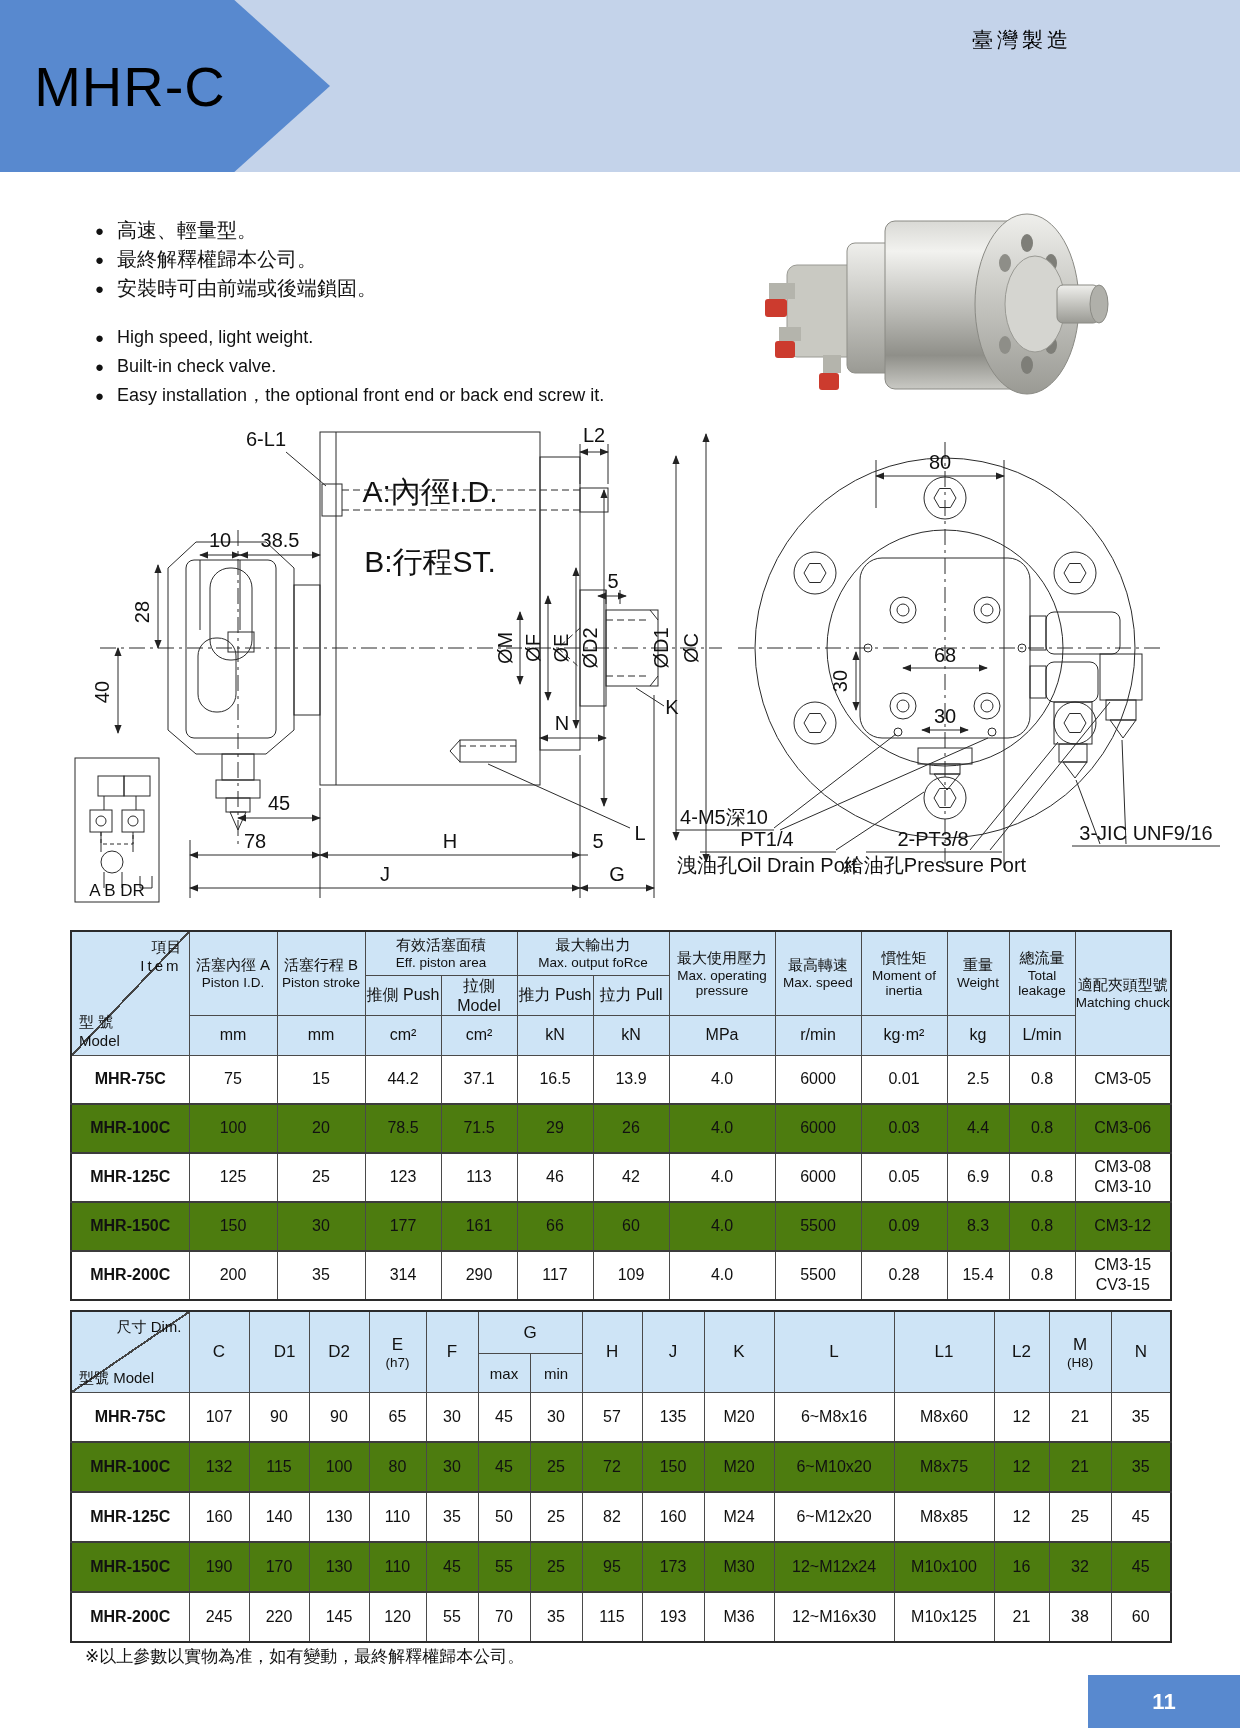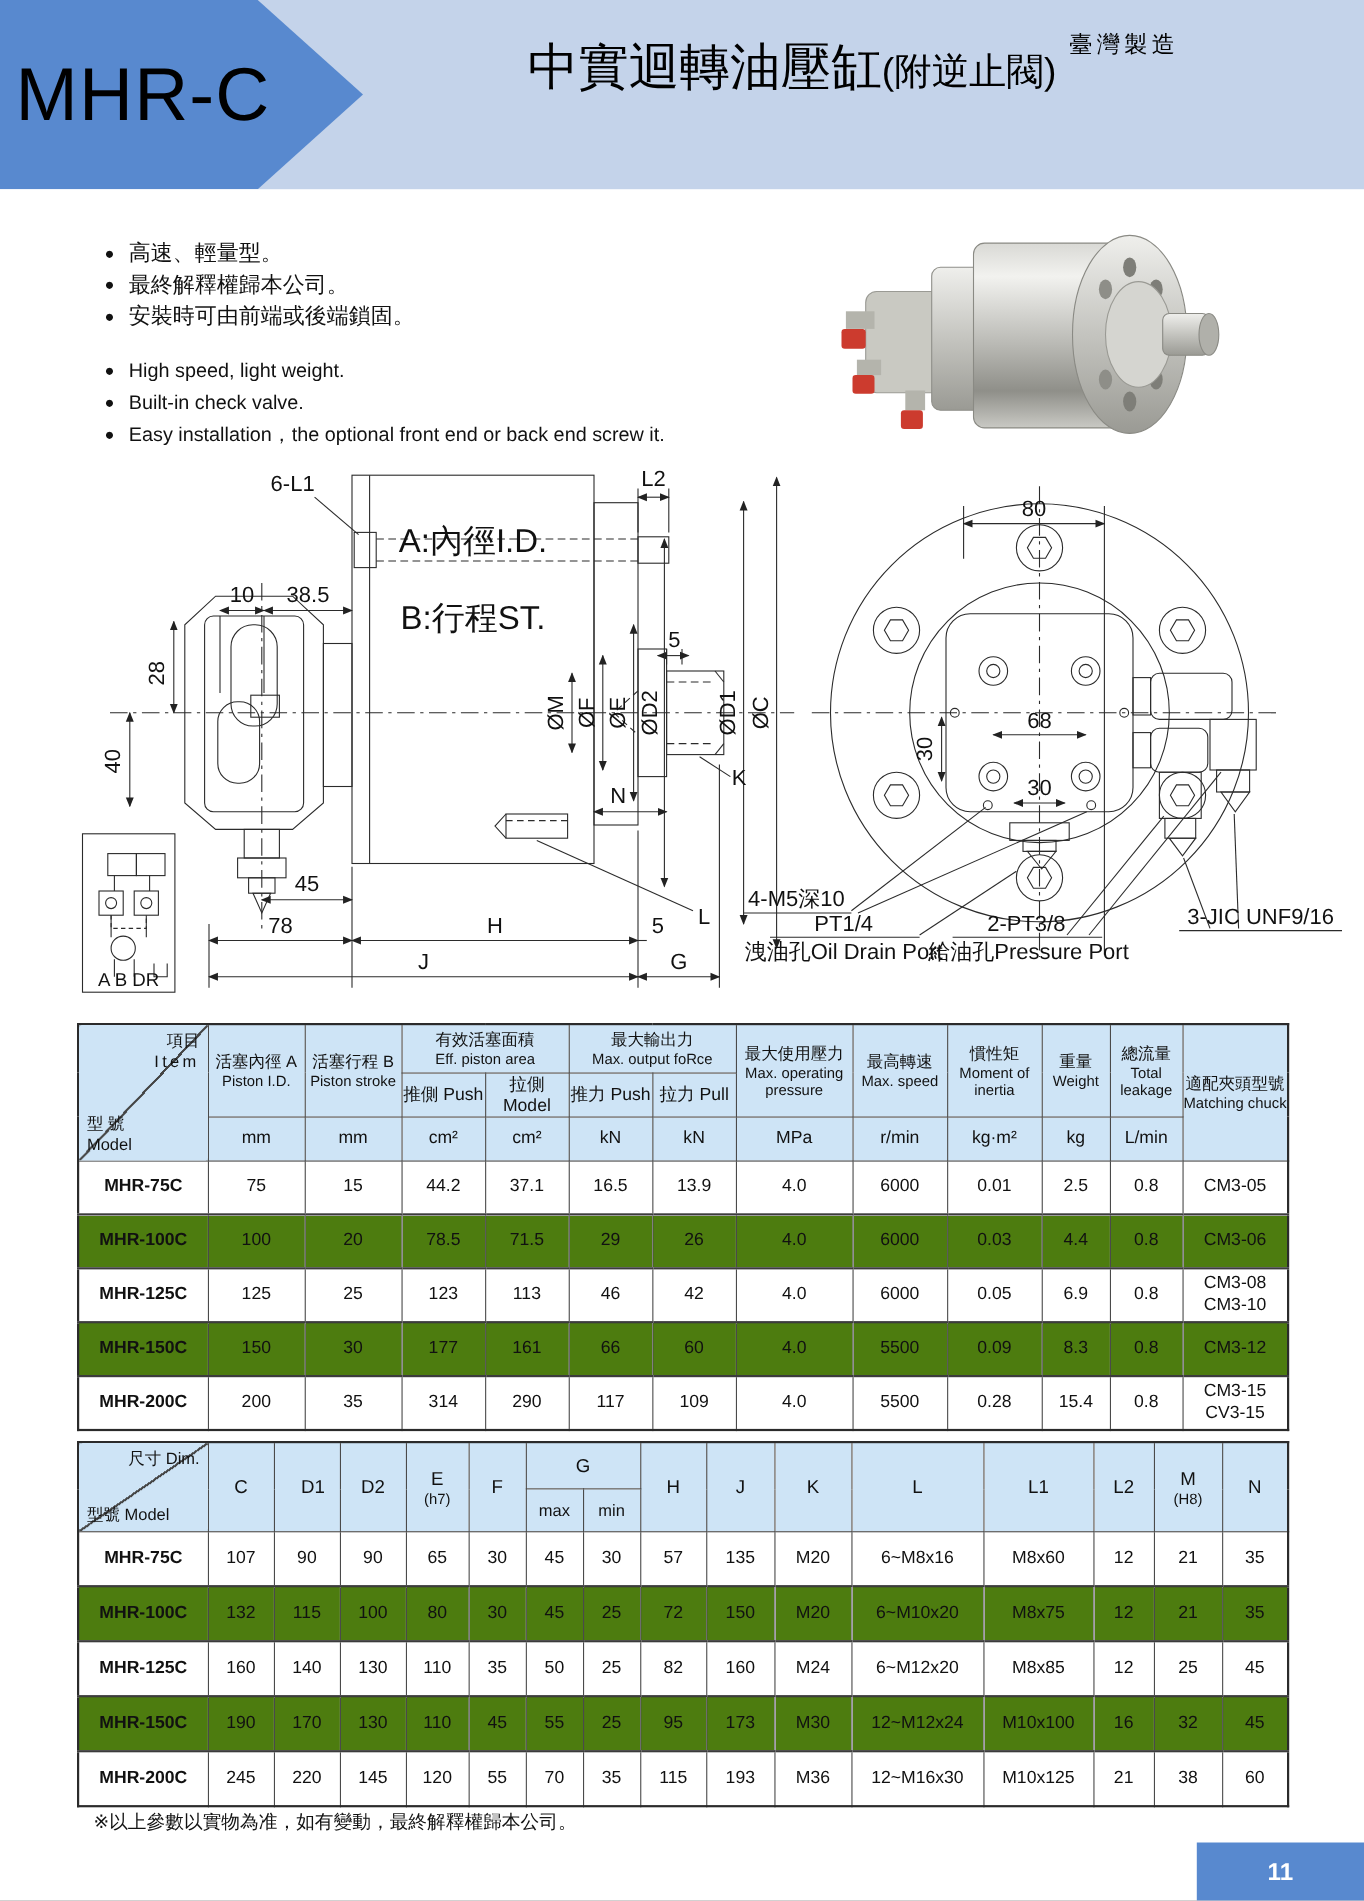--- a/index.html
+++ b/index.html
@@ -3,21 +3,21 @@
 <meta charset="utf-8">
 <style>
   html,body{margin:0;padding:0;background:#888;}
   .page{position:relative;width:1240px;height:1728px;background:#ffffff;
         font-family:"Liberation Sans","DejaVu Sans",sans-serif;color:#111;overflow:hidden;}
   
   .band{position:absolute;left:0;top:0;width:1240px;height:172px;background:#c4d3ea;}
   .band-arrow{position:absolute;left:0;top:0;width:330px;height:172px;background:#5889cf;
     clip-path:polygon(0 0,71% 0,100% 50%,71% 100%,0 100%);
     display:flex;align-items:center;justify-content:center;padding-right:70px;box-sizing:border-box;}
-  .band-arrow span{font-size:68px;color:#000;letter-spacing:1px;}
+  .band-arrow span{font-size:56px;color:#000;letter-spacing:1px;}
   .titles{position:absolute;left:330px;right:130px;top:34px;text-align:center;}
   .title-zh{font-size:46px;color:#000;line-height:52px;}
   .title-zh .paren{font-size:34px;}
   .title-en{font-size:29px;color:#000;margin-top:8px;}
   .made-in{position:absolute;right:168px;top:26px;font-size:21px;letter-spacing:4px;color:#000;}
   
   .features{position:absolute;left:95px;top:216px;width:640px;}
   .feat-row{display:flex;align-items:flex-start;}
   .feat-row .dot{font-size:15px;line-height:29px;margin-right:13px;}
   .zh .feat-row{font-size:20px;line-height:29px;}
@@ -58,21 +58,20 @@
 </head>
 <body>
 
 <div class="page">
 
   <div class="band">
     <div class="band-arrow">
       <span>MHR-C</span>
     </div>
     <div class="titles">
-      <div class="title-zh"><span>中實迴轉油壓缸</span><span class="paren">(附逆止閥)</span></div>
     </div>
     <div class="made-in">臺灣製造</div>
   </div>
 
   <div class="features">
     <div class="zh">
       <div class="feat-row">
           <span class="dot">●</span>
           <span>高速、輕量型。</span>
         </div>

